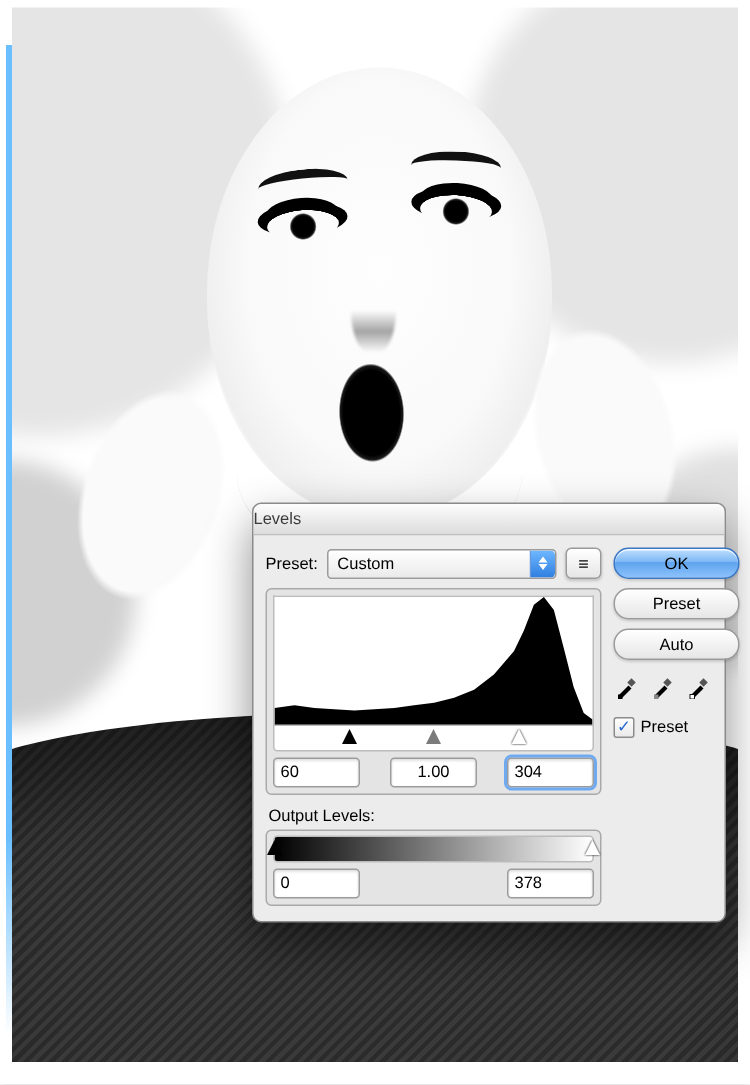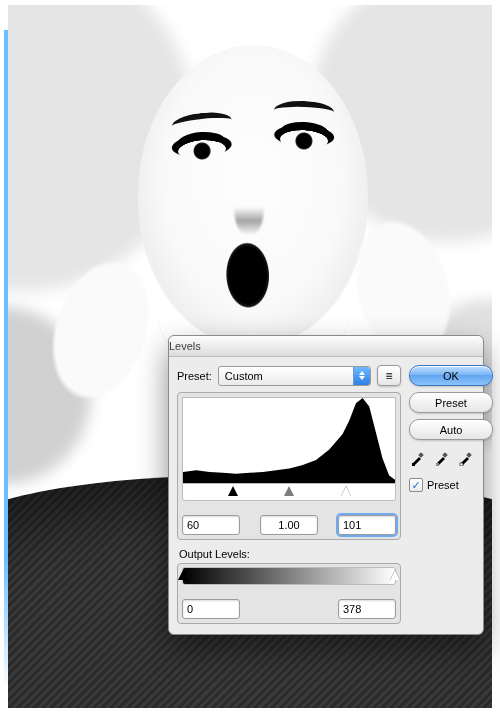--- a/index.html
+++ b/index.html
@@ -204,21 +204,21 @@
     top: 2px;
     width: 0; height: 0;
     border-left: 5px solid transparent;
     border-right: 5px solid transparent;
     border-bottom: 10px solid #000;
     transform: translateX(-5px);
   }
   .handle.gray { border-bottom-color: #7b7b7b; }
   .handle.white { border-bottom-color: #fff; filter: drop-shadow(0 0 0.7px #000); }
 
-  .triple-inputs { display:flex; justify-content:space-between; margin-top:14px; gap:20px; }
+  .triple-inputs { display:flex; justify-content:space-between; margin-top:4px; gap:20px; }
   .numbox {
     width: 48px;
     height: 18px;
     border: 1px solid #9c9c9c;
     border-radius: 3px;
     background: #fff;
     box-shadow: inset 0 1px 2px rgba(0,0,0,.15);
     padding: 0 4px;
     display:flex; align-items:center;
     font-size: 11px;
@@ -294,21 +294,21 @@
           <div class="handle white" id="h-white" style="left: 76.9%;"></div>
         </div>
         <div class="triple-inputs">
           <div class="numbox">
               <span>60</span>
             </div>
           <div class="numbox" style="text-align:left;justify-content:center">
               <span>1.00</span>
             </div>
           <div class="numbox focus" style="justify-content:flex-start">
-              <span>101</span>
+              <span>304</span>
             </div>
         </div>
       </div>
 
       <div class="output-wrap">
         <div class="section-label">Output Levels:</div>
         <div class="histo-frame" style="padding:4px">
           <div class="slider-track gradient" style="border-radius:3px" id="out-track">
             <div class="handle" id="oh-black" style="left: 0%;"></div>
             <div class="handle white" id="oh-white" style="left: 100%;"></div>

